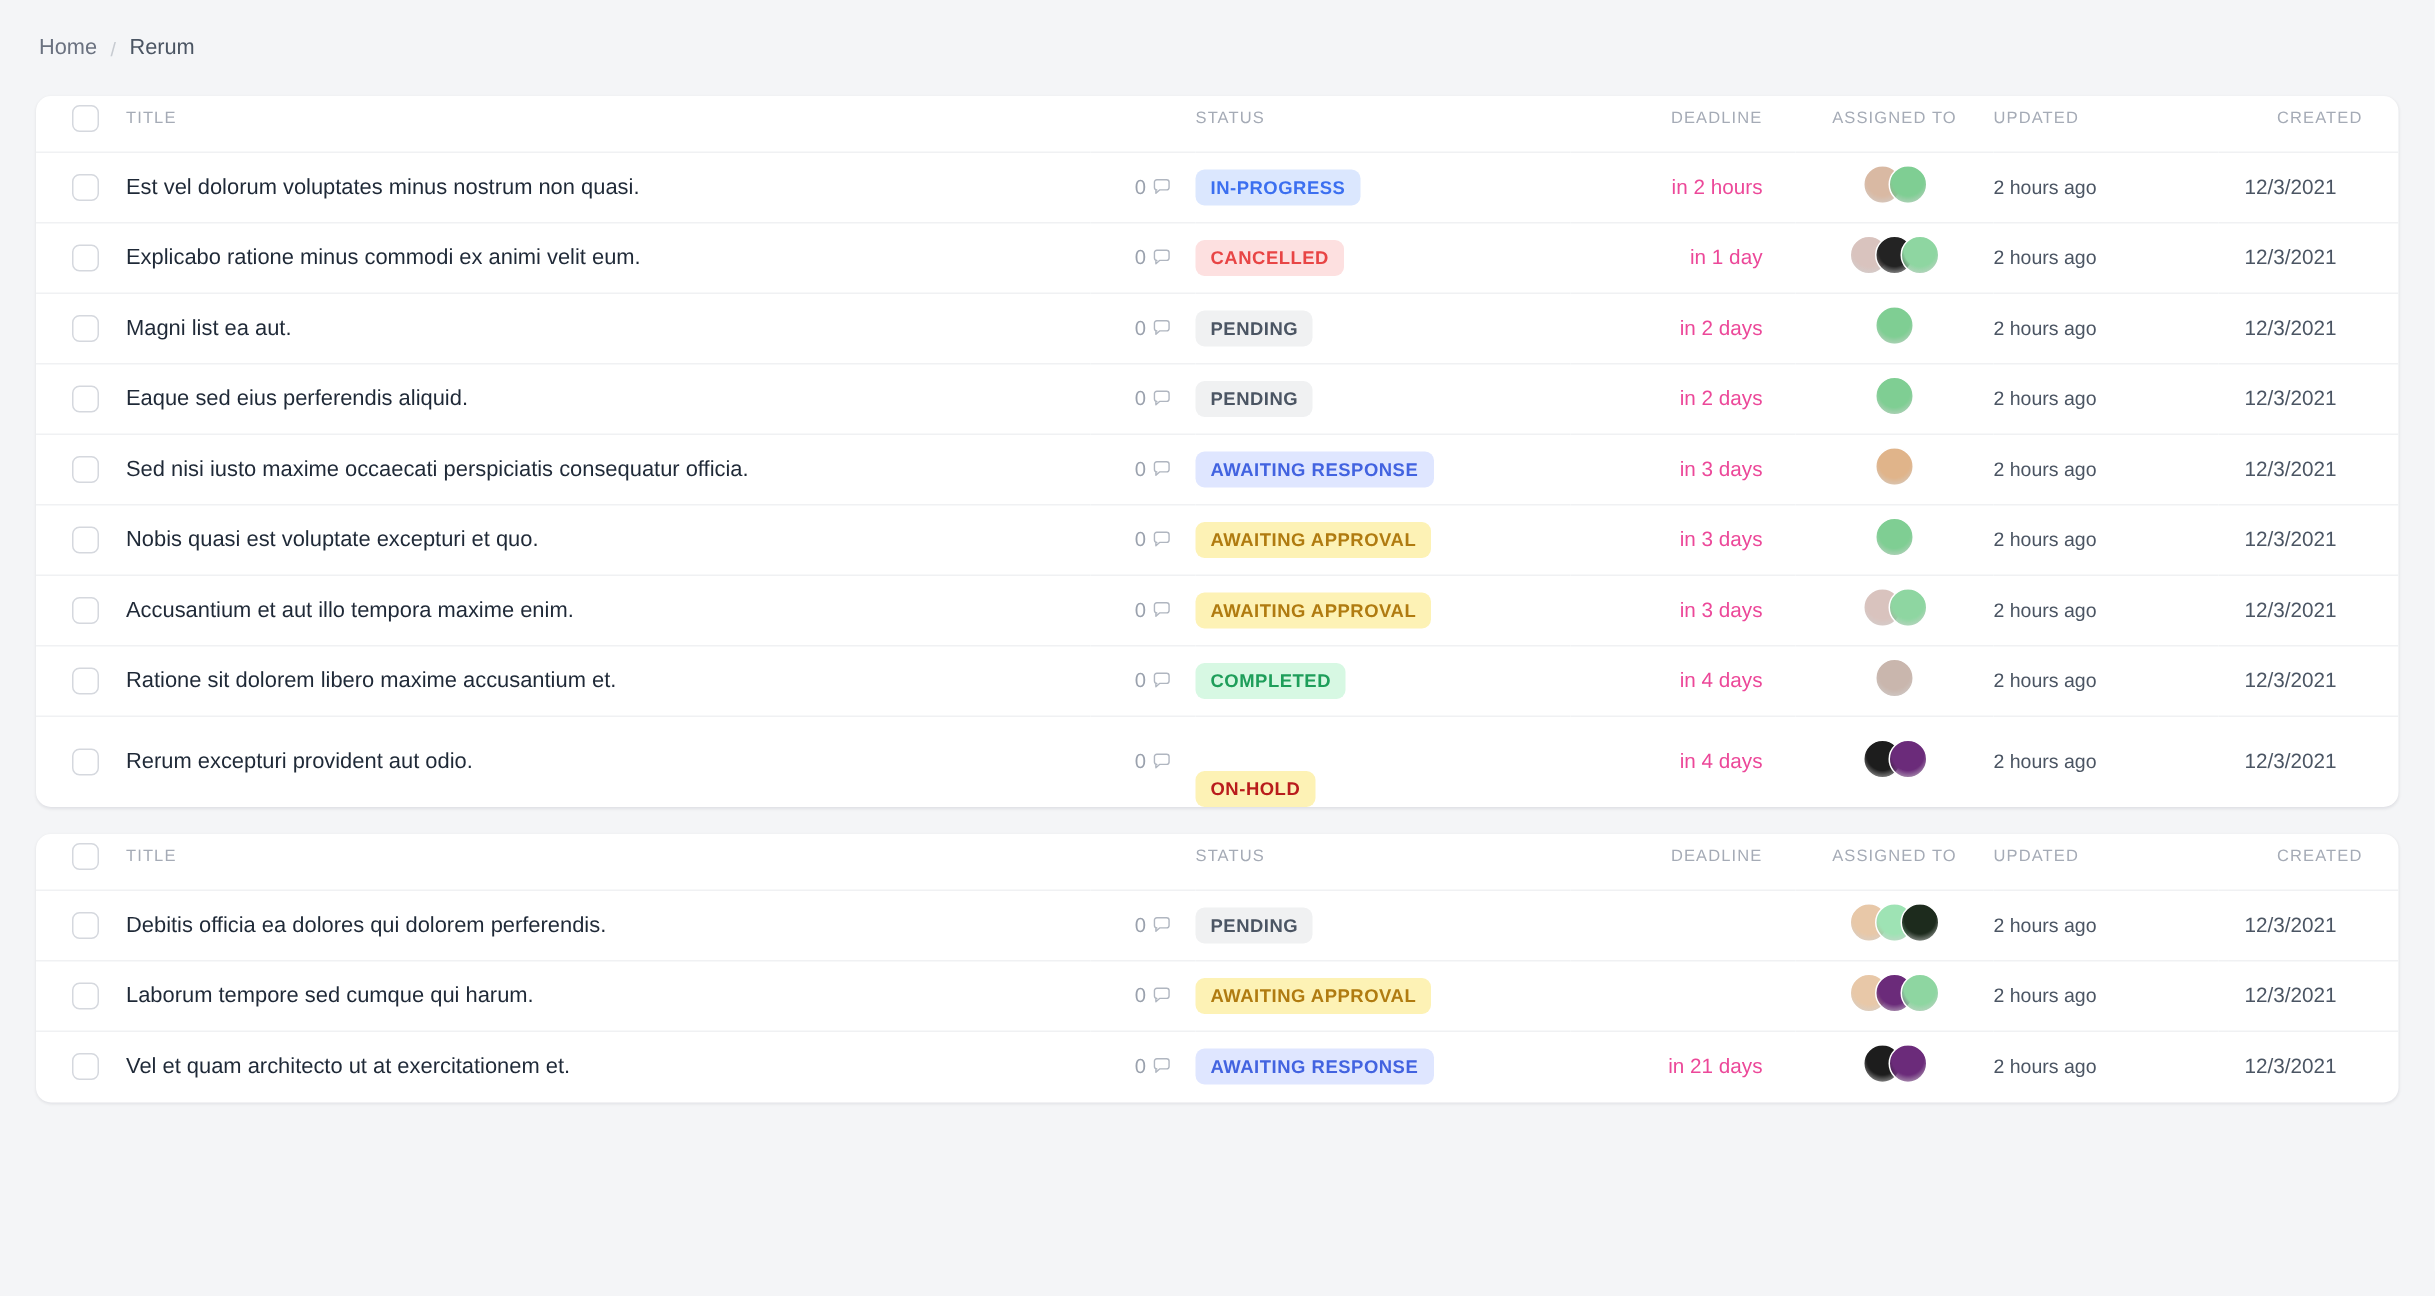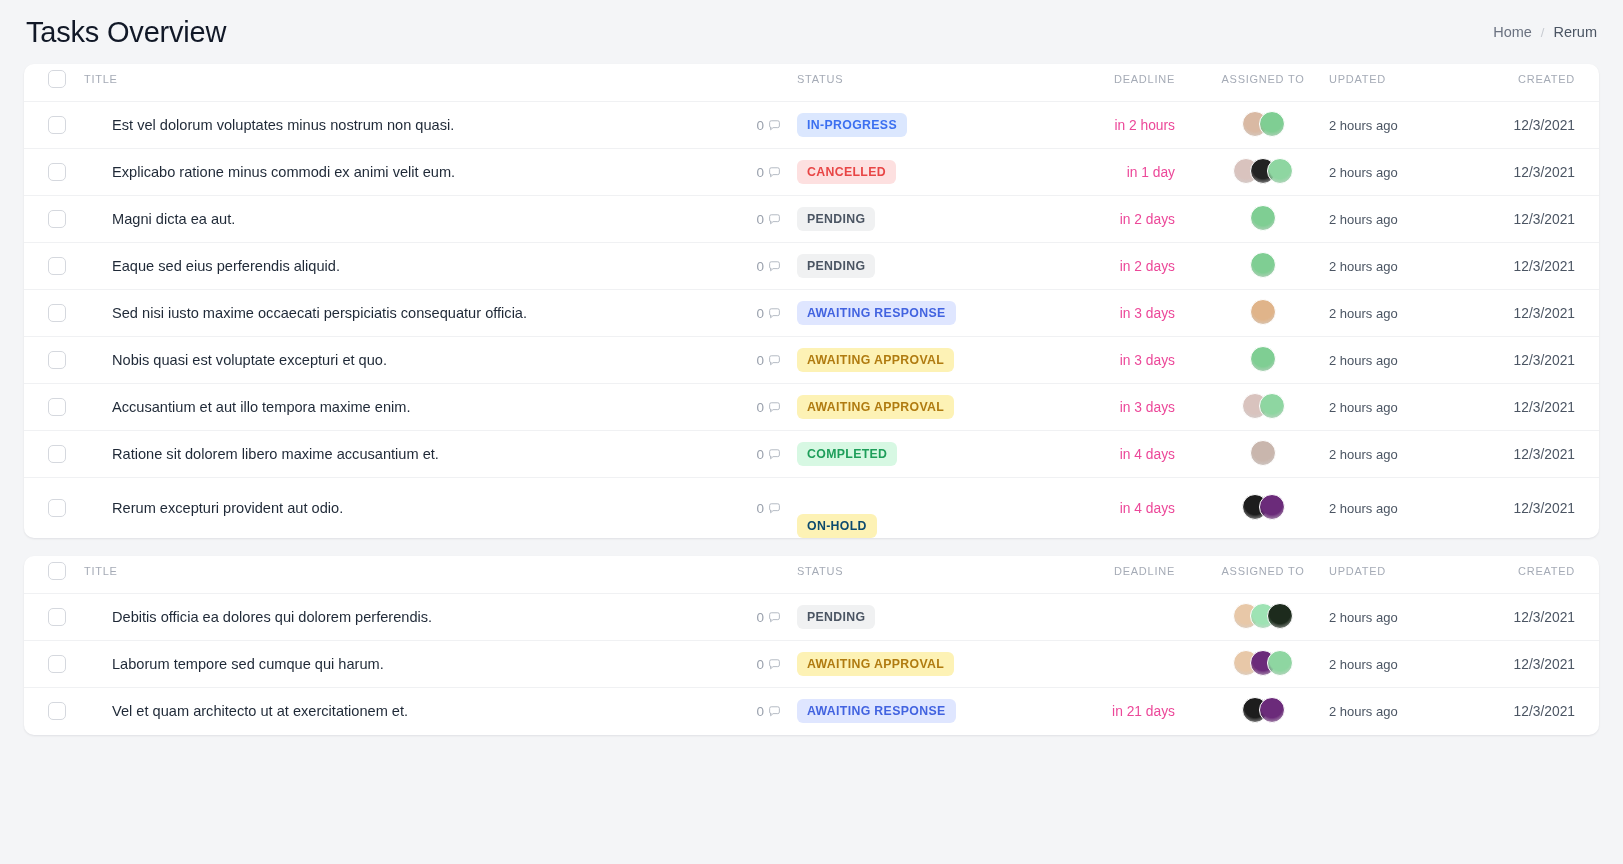--- a/index.html
+++ b/index.html
@@ -102,35 +102,35 @@
     font-size: 14.5px;
     color: #1f2937;
   }
   .col-check { width: 60px; padding-left: 24px !important; }
   .col-title { }
   .col-comments { width: 70px; text-align: right; padding-right: 16px !important; }
   .col-status { width: 250px; }
   .col-deadline { width: 150px; text-align: right; padding-right: 22px !important; }
   .col-assigned { width: 132px; text-align: center; }
   .col-updated { width: 150px; }
-  .col-created { width: 120px; text-align: right; padding-right: 24px !important; }
+  .col-created { width: 120px; text-align: center; padding-right: 24px !important; }
 
   thead th.col-check { padding-bottom: 13px; }
   thead th.col-deadline, thead th.col-created { text-align: right; }
   thead th.col-assigned { text-align: center; }
 
   .checkbox {
     width: 18px; height: 18px;
     border: 1.5px solid #d5d8de;
     border-radius: 5px;
     background: #fff;
     cursor: pointer;
     display: block;
   }
-  .title-cell { color: #1f2937; font-size: 14.6px; margin-left: 28px; }
+  .title-cell { color: #1f2937; font-size: 14.6px; }
   .comments { color: #9aa1ad; font-size: 13.5px; display: inline-flex; align-items: center; gap: 4px; }
 
   .badge {
     display: inline-block;
     padding: 5px 10px;
     border-radius: 6px;
     font-size: 12.3px;
     font-weight: bold;
     letter-spacing: 0.35px;
   }
@@ -157,21 +157,20 @@
     border-radius: 30% 30% 45% 45%;
     opacity: 0.85;
   }
 </style>
 </head>
 <body>
 
 <div class="page">
 
   <div class="page-header">
-    <div class="page-title">Tasks Overview</div>
     <div class="breadcrumb">
       <span class="crumb">Home</span>
       <span class="crumb-sep">/</span>
       <span class="crumb current">Rerum</span>
     </div>
   </div>
 
   <div id="cards-container">
       <div class="card">
         <table>
@@ -228,21 +227,21 @@
                   <span class="av" style="background:radial-gradient(circle at 50% 38%, #232323 0%, #232323 55%, rgba(0,0,0,0.18) 100%);"></span>
                   <span class="av" style="background:radial-gradient(circle at 50% 38%, #8ed6a1 0%, #8ed6a1 55%, rgba(0,0,0,0.18) 100%);"></span>
                 </span></td>
               <td class="col-updated"><span class="updated">2 hours ago</span></td>
               <td class="col-created"><span class="created">12/3/2021</span></td>
             </tr>
             <tr>
               <td class="col-check">
                 <span class="checkbox"></span>
               </td>
-              <td class="col-title"><span class="title-cell">Magni dicta ea aut.</span></td>
+              <td class="col-title"><span class="title-cell">Magni list ea aut.</span></td>
               <td class="col-comments"><span class="comments">
                   <span>0</span>
                   <svg width="13" height="13" viewBox="0 0 16 16" fill="none">
                     <path d="M2 4.2a2 2 0 0 1 2-2h8a2 2 0 0 1 2 2v4.4a2 2 0 0 1-2 2H6.2L3.2 13.3V10.6H4a2 2 0 0 1-2-2z" stroke="#b0b6c0" stroke-width="1.15" stroke-linejoin="round"></path>
                   </svg>
                 </span></td>
               <td class="col-status"><span class="badge" style="background:#f0f1f2;color:#4b5563;">PENDING</span></td>
               <td class="col-deadline"><span class="deadline">in 2 days</span></td>
               <td class="col-assigned"><span class="avatars">
                   <span class="av" style="background:radial-gradient(circle at 50% 38%, #7fce93 0%, #7fce93 55%, rgba(0,0,0,0.18) 100%);"></span>
@@ -350,21 +349,21 @@
               <td class="col-check">
                 <span class="checkbox"></span>
               </td>
               <td class="col-title"><span class="title-cell">Rerum excepturi provident aut odio.</span></td>
               <td class="col-comments"><span class="comments">
                   <span>0</span>
                   <svg width="13" height="13" viewBox="0 0 16 16" fill="none">
                     <path d="M2 4.2a2 2 0 0 1 2-2h8a2 2 0 0 1 2 2v4.4a2 2 0 0 1-2 2H6.2L3.2 13.3V10.6H4a2 2 0 0 1-2-2z" stroke="#b0b6c0" stroke-width="1.15" stroke-linejoin="round"></path>
                   </svg>
                 </span></td>
-              <td class="col-status"><span class="badge" style="background:#fdf2b5;color:#0c4a6e;margin-top:36px;">ON-HOLD</span></td>
+              <td class="col-status"><span class="badge" style="background:#fdf2b5;color:#b91c1c;margin-top:36px;">ON-HOLD</span></td>
               <td class="col-deadline"><span class="deadline">in 4 days</span></td>
               <td class="col-assigned"><span class="avatars">
                   <span class="av" style="background:radial-gradient(circle at 50% 38%, #1d1d1d 0%, #1d1d1d 55%, rgba(0,0,0,0.18) 100%);"></span>
                   <span class="av" style="background:radial-gradient(circle at 50% 38%, #6b2b7a 0%, #6b2b7a 55%, rgba(0,0,0,0.18) 100%);"></span>
                 </span></td>
               <td class="col-updated"><span class="updated">2 hours ago</span></td>
               <td class="col-created"><span class="created">12/3/2021</span></td>
             </tr>
           </tbody>
         </table>

